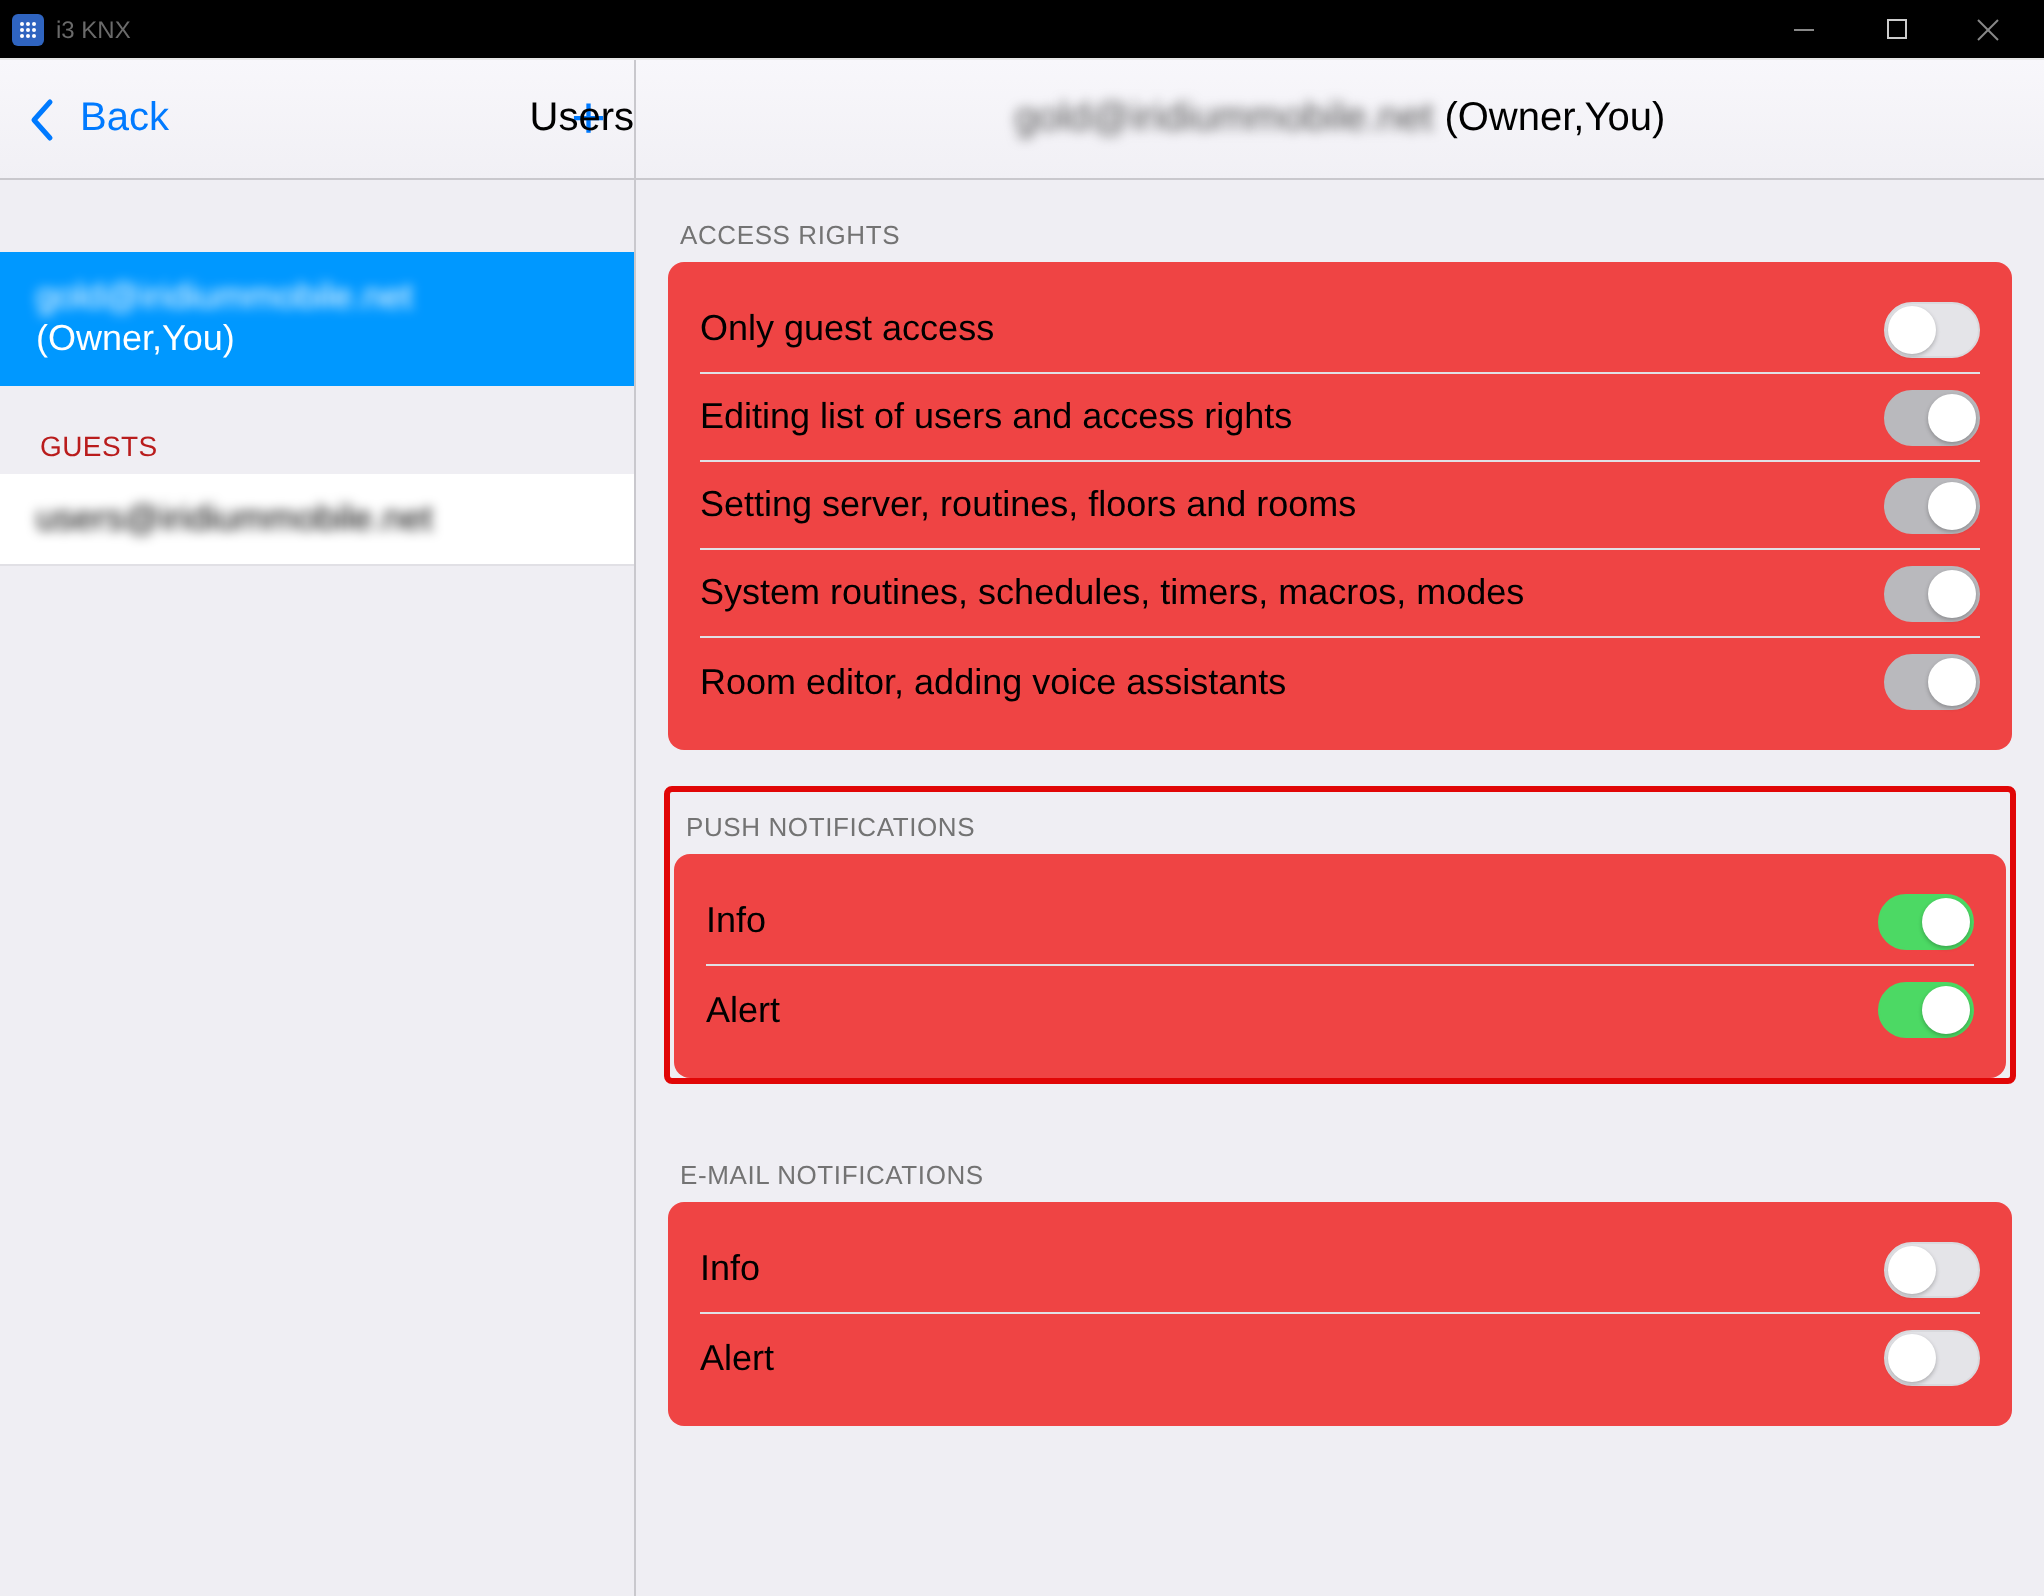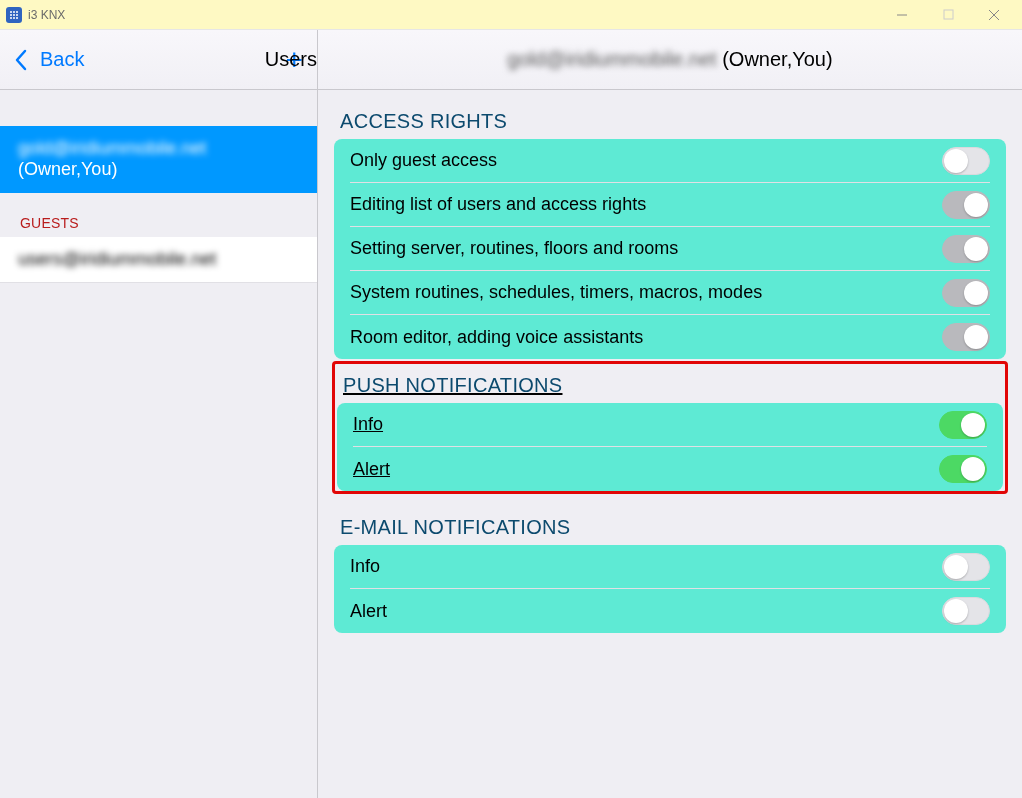--- a/index.html
+++ b/index.html
@@ -8,21 +8,21 @@
     background: #efeef3;
     width: 1022px;
     height: 798px;
     overflow: hidden;
     font-size: 17px;
     color: #000;
   }
   
   .titlebar {
     height: 30px;
-    background: #fef9c3;
+    background: #000000;
     border-bottom: 1px solid #e6e6e6;
     display: flex;
     align-items: center;
     padding: 0 6px;
     font-size: 12px;
     color: #6a6a6a;
   }
   .titlebar .app-icon {
     width: 16px; height: 16px;
     background: #2f64c0;
@@ -112,46 +112,45 @@
   .sidebar .pad-top { height: 36px; }
 
   
   .content {
     flex: 1;
     padding: 0 16px;
     overflow-y: auto;
   }
   .group-head {
     padding: 20px 6px 6px 6px;
-    font-size: 20px;
-    color: #0c4a6e;
+    font-size: 13px;
+    color: #737373;
     letter-spacing: .3px;
   }
   .group {
-    background: #5eead4;
+    background: #ef4444;
     border-radius: 8px;
-    padding: 0 16px;
+    padding: 12px 16px;
   }
   .group .item {
     display: flex;
     align-items: center;
     justify-content: space-between;
     min-height: 44px;
     border-bottom: 1px solid #e1e0e5;
     font-size: 18px;
     color: #000;
   }
   .group .item:last-child { border-bottom: none; }
 
   .highlight-box {
     border: 3px solid #e10606;
     border-radius: 4px;
-    margin: 2px -2px;
+    margin: 18px -2px;
     padding: 0 2px;
-    text-decoration: underline;
   }
 
   
   .toggle {
     width: 48px; height: 28px;
     border-radius: 14px;
     position: relative;
     background: #e4e4e8;
     border: 1px solid #d9d9dd;
     flex-shrink: 0;

